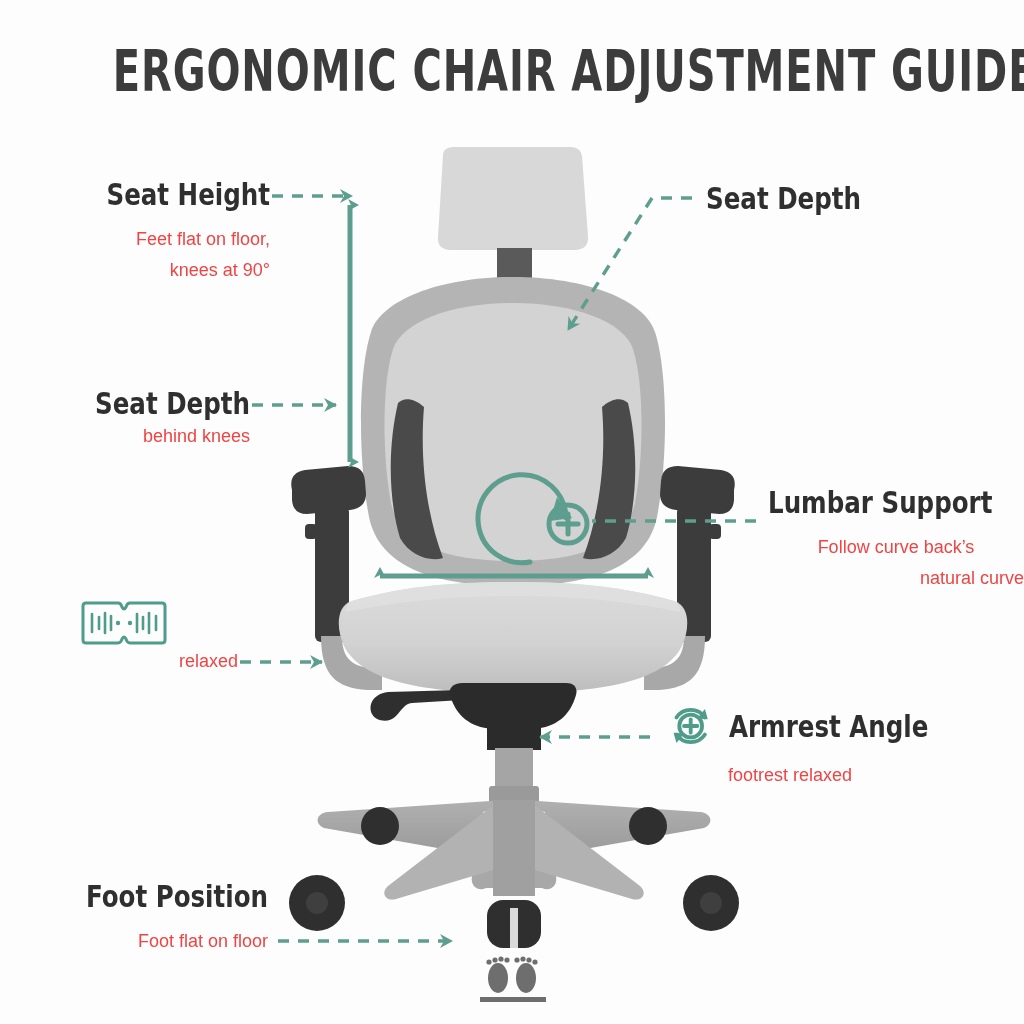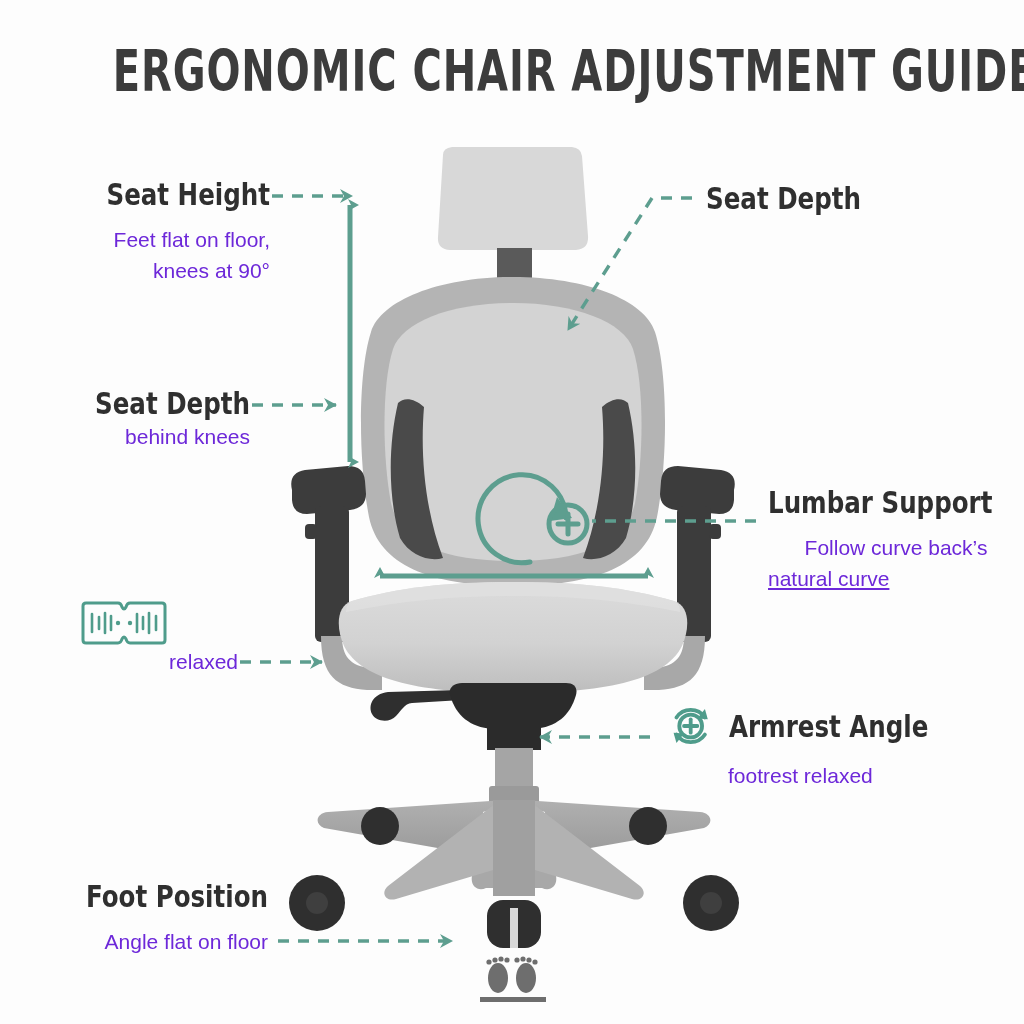--- a/index.html
+++ b/index.html
@@ -44,22 +44,22 @@
   .label-block { position: absolute; }
   .label-block .heading {
     font-family: "Liberation Sans Narrow", "DejaVu Sans Condensed", "Liberation Sans", sans-serif;
     font-weight: bold;
     font-size: 31px;
     color: #2f2f2f;
     white-space: nowrap;
     transform: scaleX(0.88);
   }
   .label-block .desc {
-    font-size: 21px;
-    color: #6d28d9;
+    font-size: 18px;
+    color: #ef4444;
     line-height: 31px;
     white-space: nowrap;
   }
   .align-right { text-align: right; }
   .align-right .heading { transform-origin: right top; }
   .align-left { text-align: left; }
   .align-left .heading { transform-origin: left top; }
 
   .inline-head-row { display: flex; align-items: center; gap: 14px; }
 
@@ -278,31 +278,31 @@
         </g>
         <circle cx="40" cy="23" r="2.2" fill="#4f9c8b"></circle>
         <circle cx="52" cy="23" r="2.2" fill="#4f9c8b"></circle>
       </svg>
     </div>
     <div class="desc">relaxed</div>
   </div>
 
   <div class="label-block align-right" style="left:28px; top:878px; width:240px;">
     <div class="heading">Foot Position</div>
-    <div class="desc" style="margin-top:12px;">Angle flat on floor</div>
+    <div class="desc" style="margin-top:12px;">Foot flat on floor</div>
   </div>
 
   <div class="label-block align-left" style="left:706px; top:180px; width:300px;">
     <div class="heading">Seat Depth</div>
   </div>
 
   <div class="label-block align-left" style="left:768px; top:484px; width:256px;">
     <div class="heading">Lumbar Support</div>
     <div class="desc" style="margin-top:12px; text-align:center;">Follow curve back’s</div>
-    <div class="desc" style="text-align:left;text-decoration:underline;">natural curve</div>
+    <div class="desc" style="text-align:right;">natural curve</div>
   </div>
 
   <div class="label-block align-left" style="left:666px; top:700px; width:290px;">
     <div class="inline-head-row">
       <svg class="icon-box" width="52" height="52" viewBox="0 0 52 52">
         <path d="M41 17 A 18 18 0 0 0 11 17" fill="none" stroke="#4f9c8b" stroke-width="4" stroke-linecap="round"></path>
         <path d="M41 8 L44 19 L33 18 Z" fill="#4f9c8b"></path>
         <path d="M11 35 A 18 18 0 0 0 41 35" fill="none" stroke="#4f9c8b" stroke-width="4" stroke-linecap="round"></path>
         <path d="M11 44 L8 33 L19 34 Z" fill="#4f9c8b"></path>
         <circle cx="26" cy="26" r="12" fill="none" stroke="#4f9c8b" stroke-width="4"></circle>

